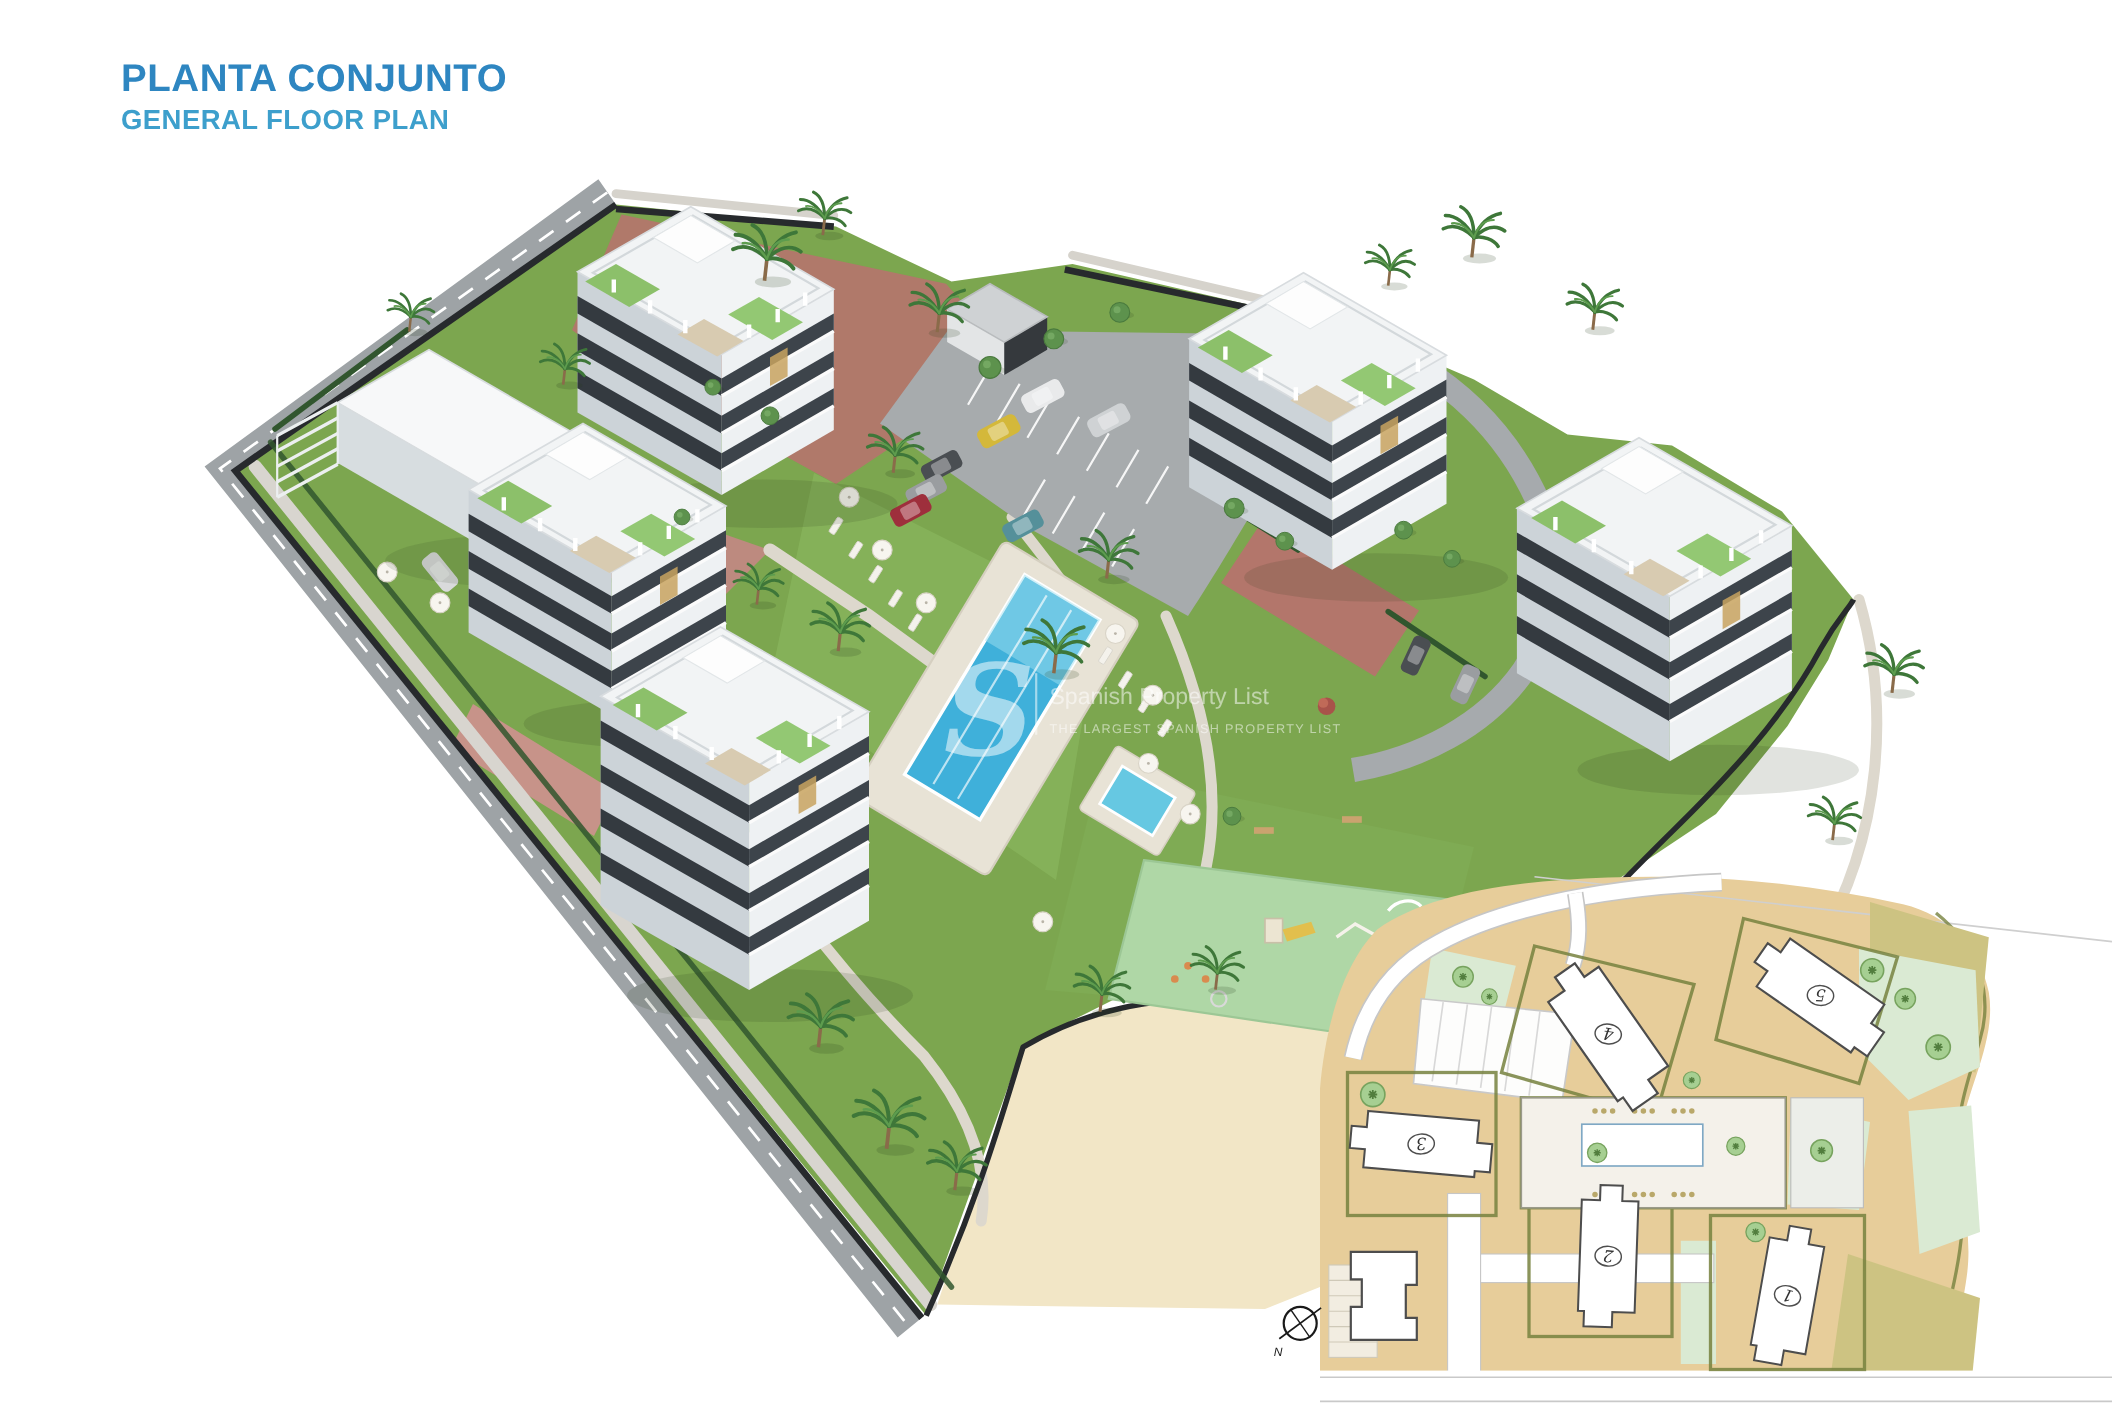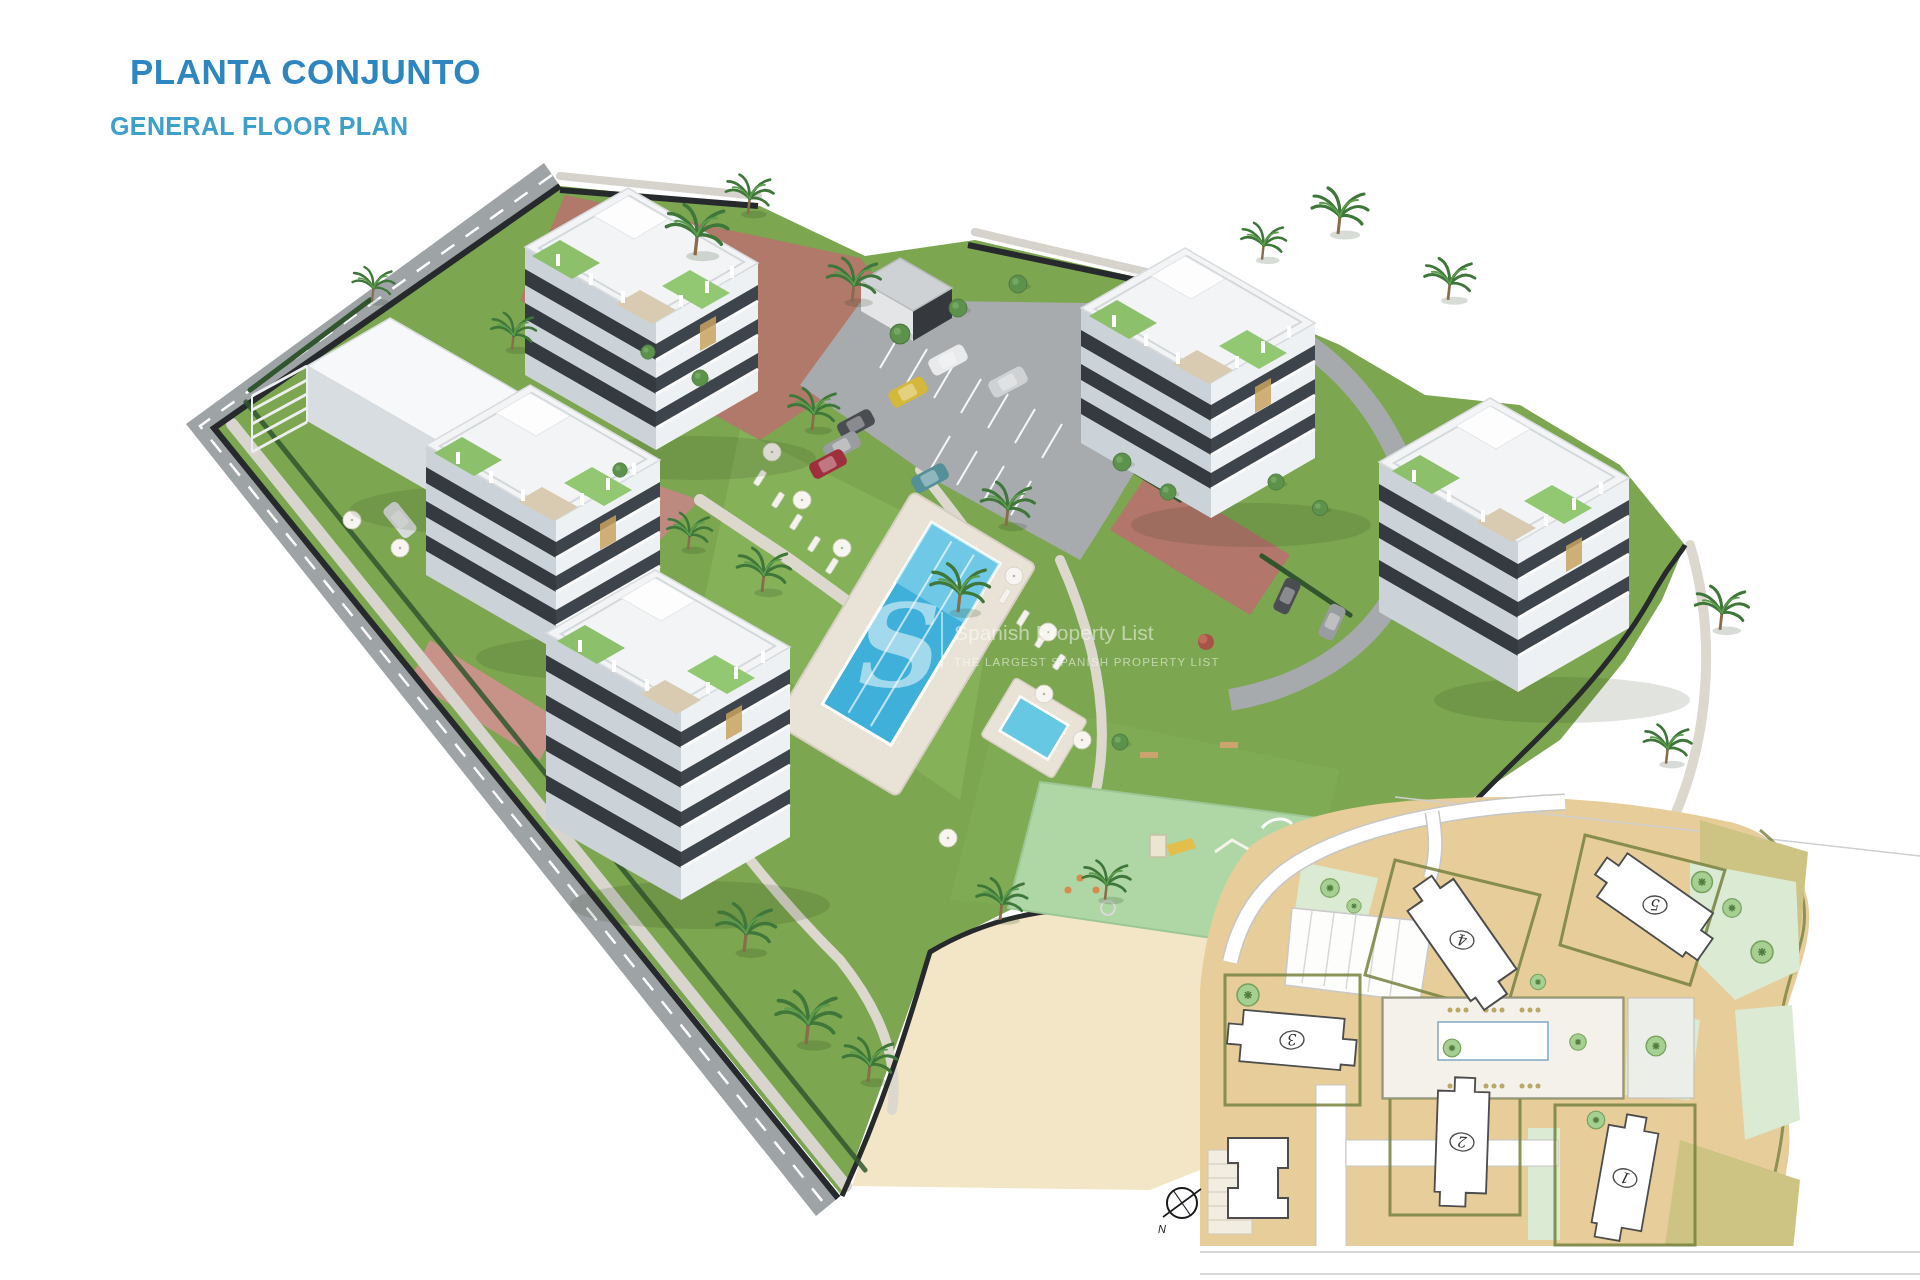--- a/index.html
+++ b/index.html
@@ -1,20 +1,20 @@
 <!DOCTYPE html>
 <html><head>
 <meta charset="utf-8">
 <style>
   html,body{margin:0;padding:0;background:#ffffff;}
   .stage{position:relative;width:1920px;height:1280px;background:#ffffff;overflow:hidden;
          font-family:"Liberation Sans",sans-serif;}
   .hdr{position:absolute;left:110px;top:52px;line-height:1.12;}
-  .hdr .title{font-size:35px;font-weight:700;letter-spacing:.5px;margin-left:20px;}
-  .hdr .subtitle{font-size:25px;font-weight:700;letter-spacing:.4px;margin-top:21px;}
+  .hdr .title{font-size:35px;font-weight:700;letter-spacing:.5px;}
+  .hdr .subtitle{font-size:25px;font-weight:700;letter-spacing:.4px;margin-top:4px;}
   svg{position:absolute;left:0;top:0;}
   text{font-family:"Liberation Sans",sans-serif;}
   .plan-num{font-family:"DejaVu Serif",serif;font-style:italic;}
   .wm{font-family:"Liberation Sans",sans-serif;}
   .wmS{font-family:"DejaVu Serif",serif;font-style:italic;font-weight:700;}
 </style>
 </head>
 <body>
 
 <div class="stage">

